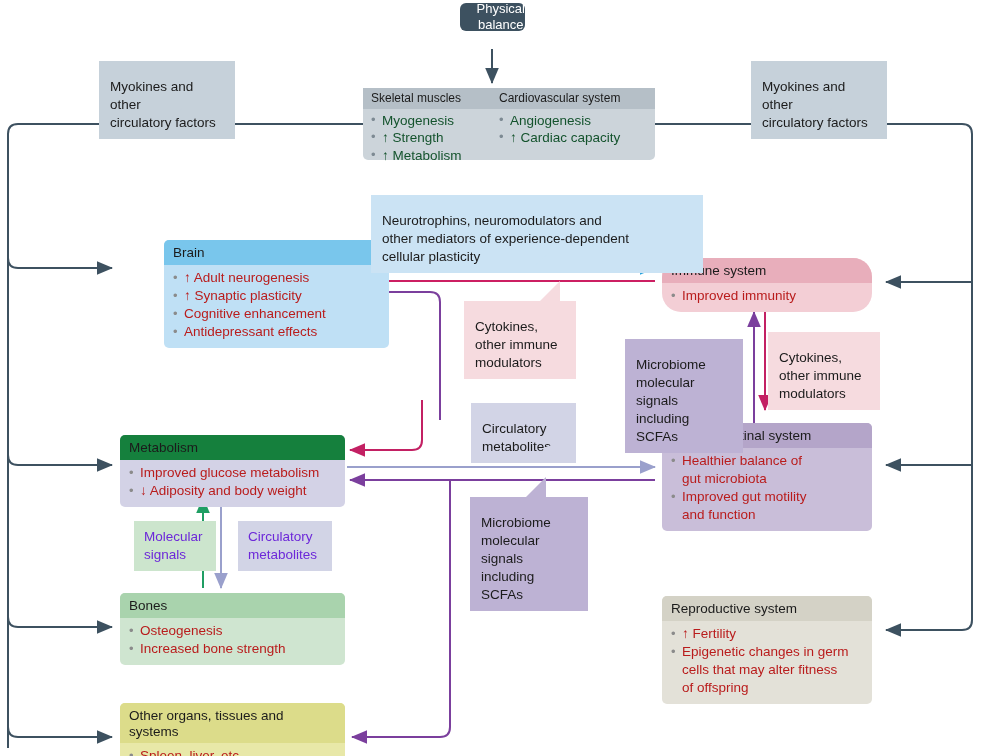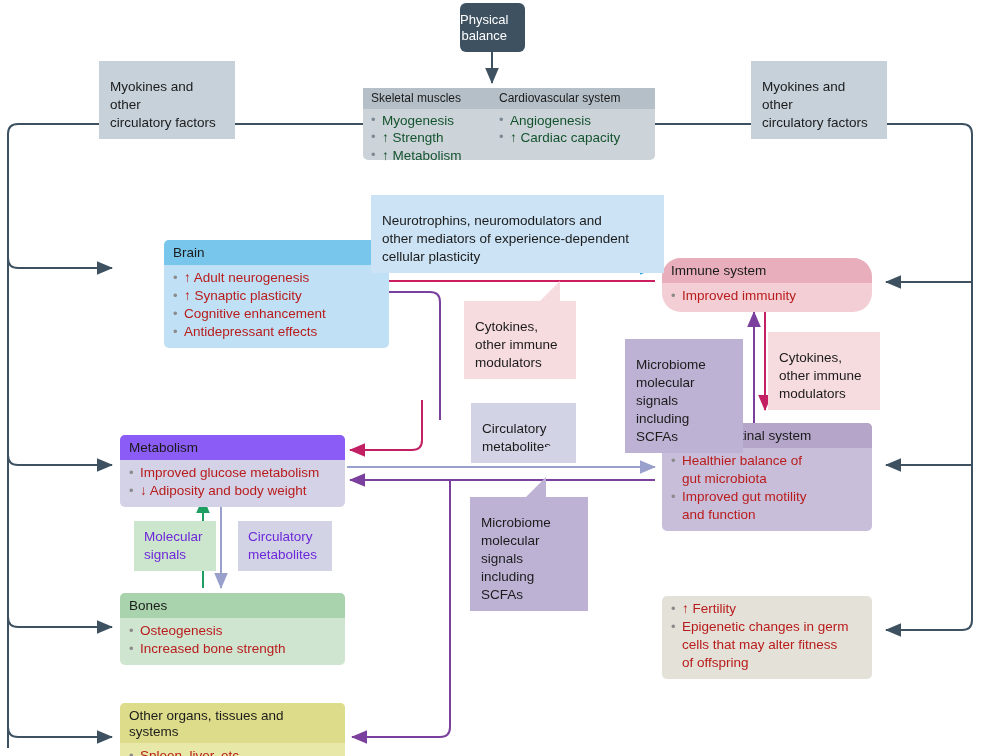--- a/index.html
+++ b/index.html
@@ -9,22 +9,22 @@
 
   .node{position:absolute;box-sizing:border-box;border-radius:5px;overflow:hidden;}
   .node .hdr{font-size:13.5px;color:#1b1b1b;padding:5px 9px 4px 9px;line-height:1.15;}
   .node ul{list-style:none;margin:0;padding:4px 9px 7px 9px;}
   .node li{font-size:13.5px;color:#b91c1c;line-height:1.34;padding-left:11px;position:relative;}
   .node li::before{content:"•";position:absolute;left:0;top:0;color:#8b8b8b;font-size:13px;}
   .node li.cont{padding-left:11px;}
   .node li.cont::before{content:"";}
 
   
-  #n-exercise{position:absolute;left:460px;top:3px;width:65px;height:49px;background:#3d5160;border-radius:6px;
-    display:flex;align-items:center;justify-content:flex-start;text-align:center;}
+  #n-exercise{position:absolute;left:460px;top:3px;width:65px;height:28px;background:#3d5160;border-radius:6px;
+    display:flex;align-items:center;justify-content:flex-end;text-align:center;}
   #n-exercise .t{color:#ffffff;font-size:13px;line-height:1.2;}
 
   
   #n-topgroup{position:absolute;left:363px;top:88px;width:292px;height:72px;background:#ccd4da;border-radius:5px;}
   #n-topgroup .col{position:absolute;top:0;bottom:0;}
   #n-topgroup .colA{left:0;width:128px;}
   #n-topgroup .colB{left:128px;right:0;}
   #n-topgroup .chdr{background:#b5bfc7;font-size:12px;color:#1b1b1b;padding:4px 8px 3px 8px;line-height:1.15;}
   #n-topgroup ul{list-style:none;margin:0;padding:3px 8px 5px 8px;}
   #n-topgroup li{font-size:13.5px;color:#14532d;line-height:1.3;padding-left:11px;position:relative;}
@@ -130,21 +130,21 @@
     <div class="hdr" style="background:#79c6ec;">Brain</div>
     <ul>
       <li>↑ Adult neurogenesis</li>
       <li>↑ Synaptic plasticity</li>
       <li>Cognitive enhancement</li>
       <li>Antidepressant effects</li>
     </ul>
   </div>
 
   <div class="node" id="n-metabolism" style="left:120px;top:435px;width:225px;background:#d3d2e6;">
-    <div class="hdr" style="background:#8b5cf6;">Metabolism</div>
+    <div class="hdr" style="background:#15803d;">Metabolism</div>
     <ul>
       <li>Improved glucose metabolism</li>
       <li>↓ Adiposity and body weight</li>
     </ul>
   </div>
 
   <div class="node" id="n-bones" style="left:120px;top:593px;width:225px;background:#cfe5d0;">
     <div class="hdr" style="background:#a9d3ad;">Bones</div>
     <ul>
       <li>Osteogenesis</li>
@@ -170,41 +170,42 @@
     <div class="hdr" style="background:#b4a5c9;">Gastrointestinal system</div>
     <ul>
       <li>Healthier balance of</li>
       <li class="cont">gut microbiota</li>
       <li>Improved gut motility</li>
       <li class="cont">and function</li>
     </ul>
   </div>
 
   <div class="node" id="n-repro" style="left:662px;top:596px;width:210px;background:#e3e1d8;">
+    <div class="hdr" style="background:#d4d2c6;">Reproductive system</div>
     <ul>
       <li>↑ Fertility</li>
       <li>Epigenetic changes in germ</li>
       <li class="cont">cells that may alter fitness</li>
       <li class="cont">of offspring</li>
     </ul>
   </div>
 
   <div class="callout" style="left:99px;top:61px;width:136px;background:#c6d1da;">
     <span>Myokines and other</span><br>
     <span>circulatory factors</span>
   </div>
   <div class="tail" style="left:168px;top:107px;border-left:16px solid #c6d1da;border-bottom:14px solid transparent;"></div>
 
   <div class="callout" style="left:751px;top:61px;width:136px;background:#c6d1da;">
     <span>Myokines and other</span><br>
     <span>circulatory factors</span>
   </div>
   <div class="tail" style="left:818px;top:107px;border-left:16px solid #c6d1da;border-bottom:14px solid transparent;"></div>
 
-  <div class="callout" style="left:371px;top:195px;width:293px;background:#cbe3f4;">
+  <div class="callout" style="left:371px;top:195px;width:332px;background:#cbe3f4;">
     <span>Neurotrophins, neuromodulators and</span><br>
     <span>other mediators of experience-dependent</span><br>
     <span>cellular plasticity</span>
   </div>
   <div class="tail" style="left:532px;top:252px;border-left:18px solid #cbe3f4;border-bottom:16px solid transparent;"></div>
 
   <div class="tail" style="left:540px;top:281px;border-right:20px solid #f6dbdf;border-top:20px solid transparent;"></div>
   <div class="callout" style="left:464px;top:301px;width:112px;background:#f6dbdf;">
     <span>Cytokines,</span><br>
     <span>other  immune</span><br>

